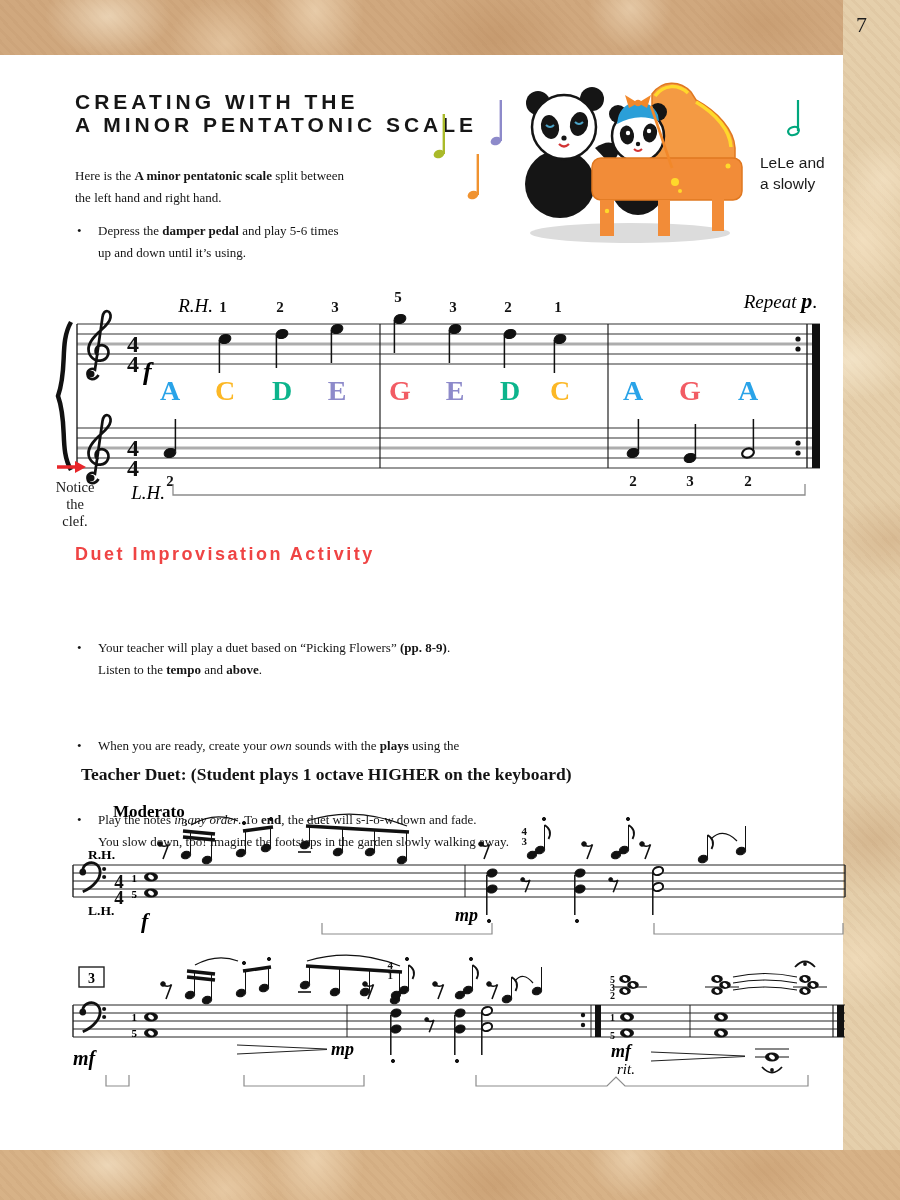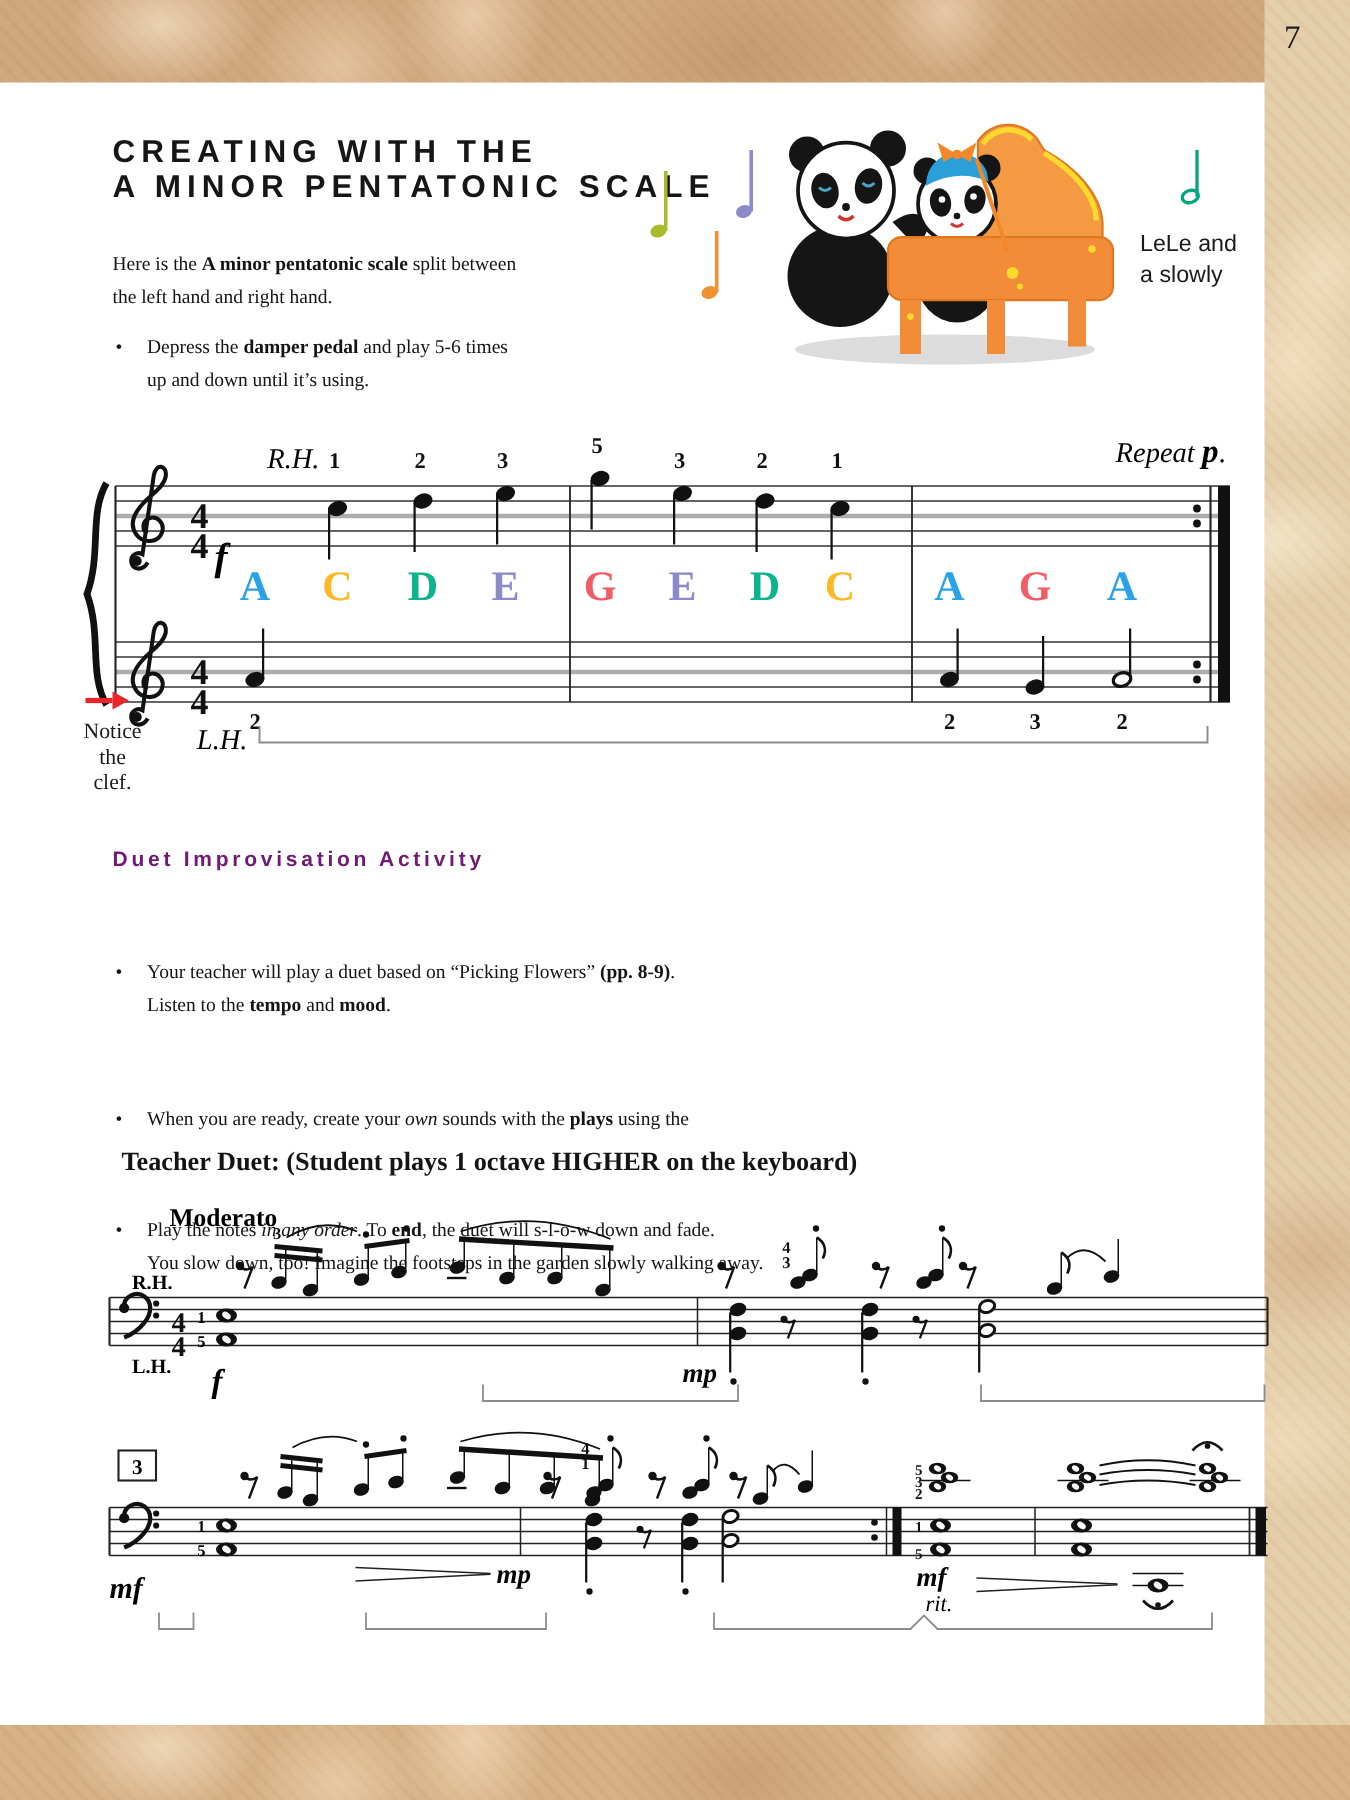--- a/index.html
+++ b/index.html
@@ -26,23 +26,23 @@
   .title{
     position:absolute;left:75px;top:90px;
     font-family:"Liberation Sans", sans-serif;font-weight:bold;
     font-size:21px;letter-spacing:4px;line-height:23px;color:#161616;
   }
   .bodytext{position:absolute;font-size:13px;line-height:22px;color:#141414;}
   .b{font-weight:bold;} .i{font-style:italic;}
   .bullet-row{position:relative;padding-left:23px;}
   .bullet-glyph{position:absolute;left:2px;top:0;}
   .activity-heading{
-    position:absolute;left:75px;top:564px;
+    position:absolute;left:75px;top:544px;
     font-family:"Liberation Sans", sans-serif;font-weight:bold;
-    font-size:14px;letter-spacing:2.5px;color:#701a75;
+    font-size:18px;letter-spacing:2.5px;color:#ef4444;
   }
   .duet-heading{position:absolute;left:81px;top:764px;font-weight:bold;font-size:17.5px;}
   .caption{
     position:absolute;left:760px;top:152px;
     font-family:Liberation Sans, sans-serif;font-size:15.5px;line-height:21px;color:#1a1a1a;
   }
   svg{position:absolute;overflow:visible;}
   svg text{font-family:"Liberation Serif", serif;}
   .sans{font-family:"Liberation Sans", sans-serif;}
 </style>
@@ -264,21 +264,21 @@
     <text x="20" y="204">Notice</text>
     <text x="20" y="221">the</text>
     <text x="20" y="238">clef.</text>
   </g>
 </svg>
 
 <div class="activity-heading">Duet Improvisation Activity</div>
 <div class="bodytext bullet-row" style="left:75px;top:593px;width:620px;">
   <span class="bullet-glyph">•</span>
   <div><span>Your teacher will play a duet based on “Picking Flowers” </span><span class="b">(pp. 8-9)</span><span>.</span></div>
-  <div><span>Listen to the </span><span class="b">tempo</span><span> and </span><span class="b">mood</span><span>.</span></div>
+  <div><span>Listen to the </span><span class="b">tempo</span><span> and </span><span class="b">above</span><span>.</span></div>
 </div>
 <div class="bodytext bullet-row" style="left:75px;top:647px;width:620px;">
   <span class="bullet-glyph">•</span>
   <div><span>When you are ready, create your </span><span class="i">own</span><span> sounds with the </span><span class="b">plays</span><span> using the</span></div>
 </div>
 <div class="bodytext bullet-row" style="left:75px;top:699px;width:640px;">
   <span class="bullet-glyph">•</span>
   <div><span>Play the notes </span><span class="i">in any order</span><span>. To </span><span class="b">end</span><span>, the duet will s-l-o-w down and fade.</span></div>
   <div>You slow down, too! Imagine the footsteps in the garden slowly walking away.</div>
 </div>

